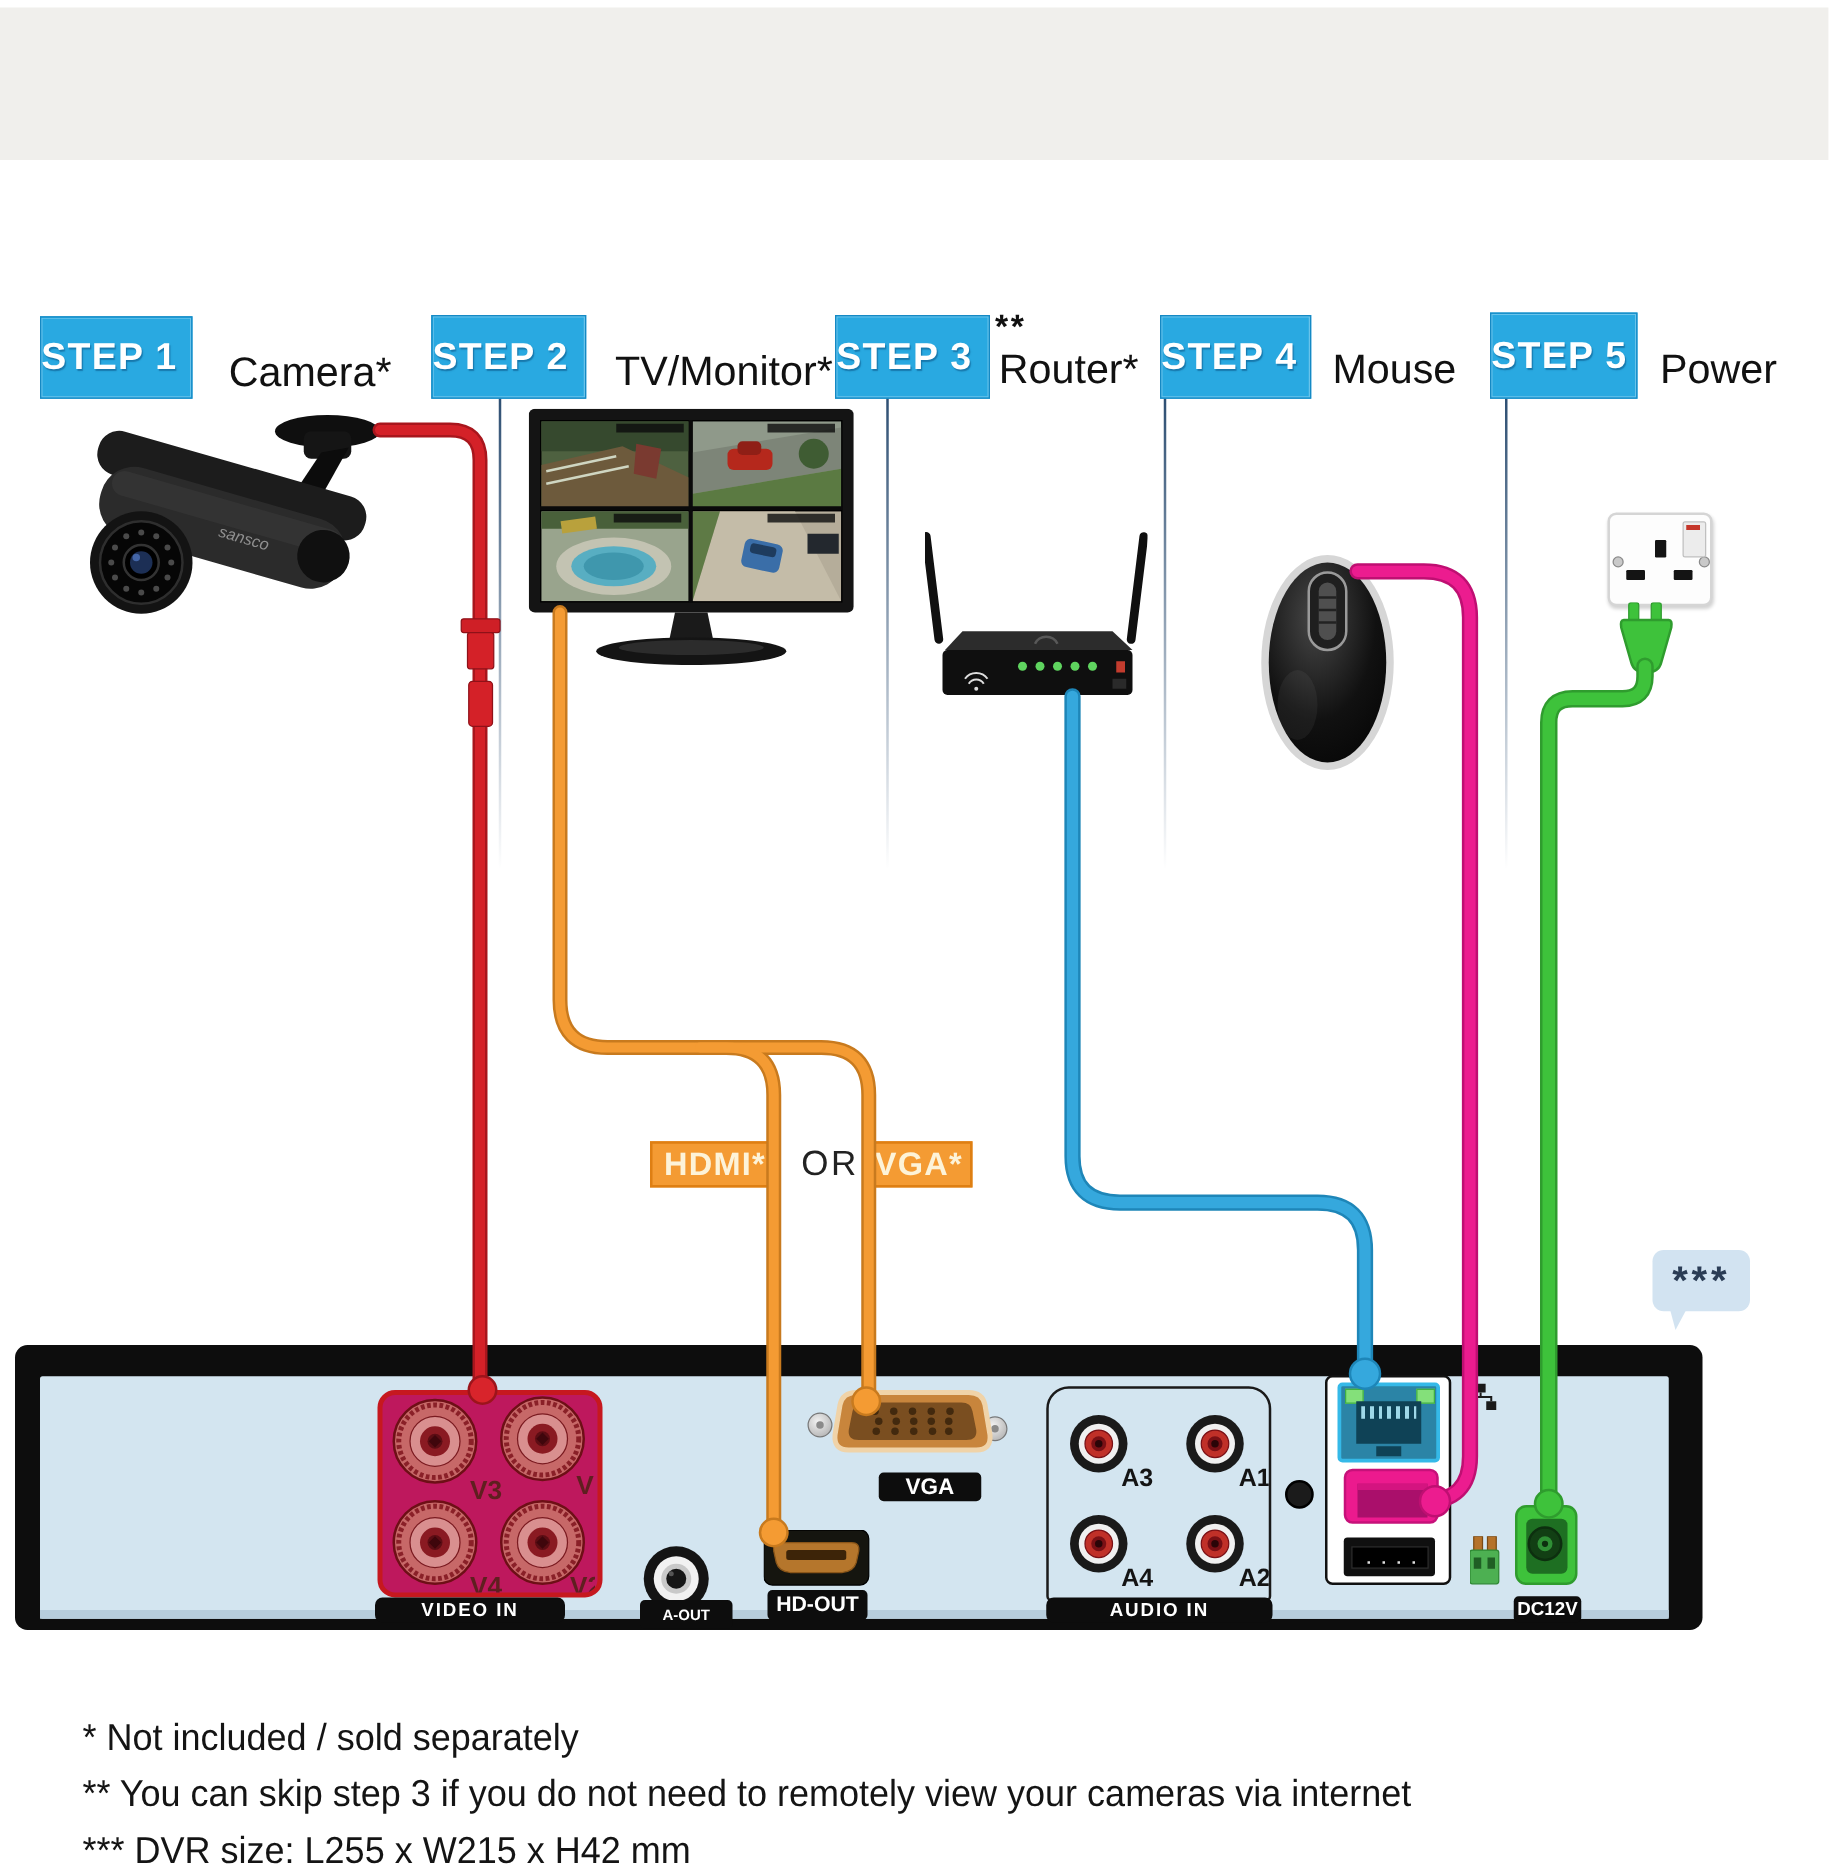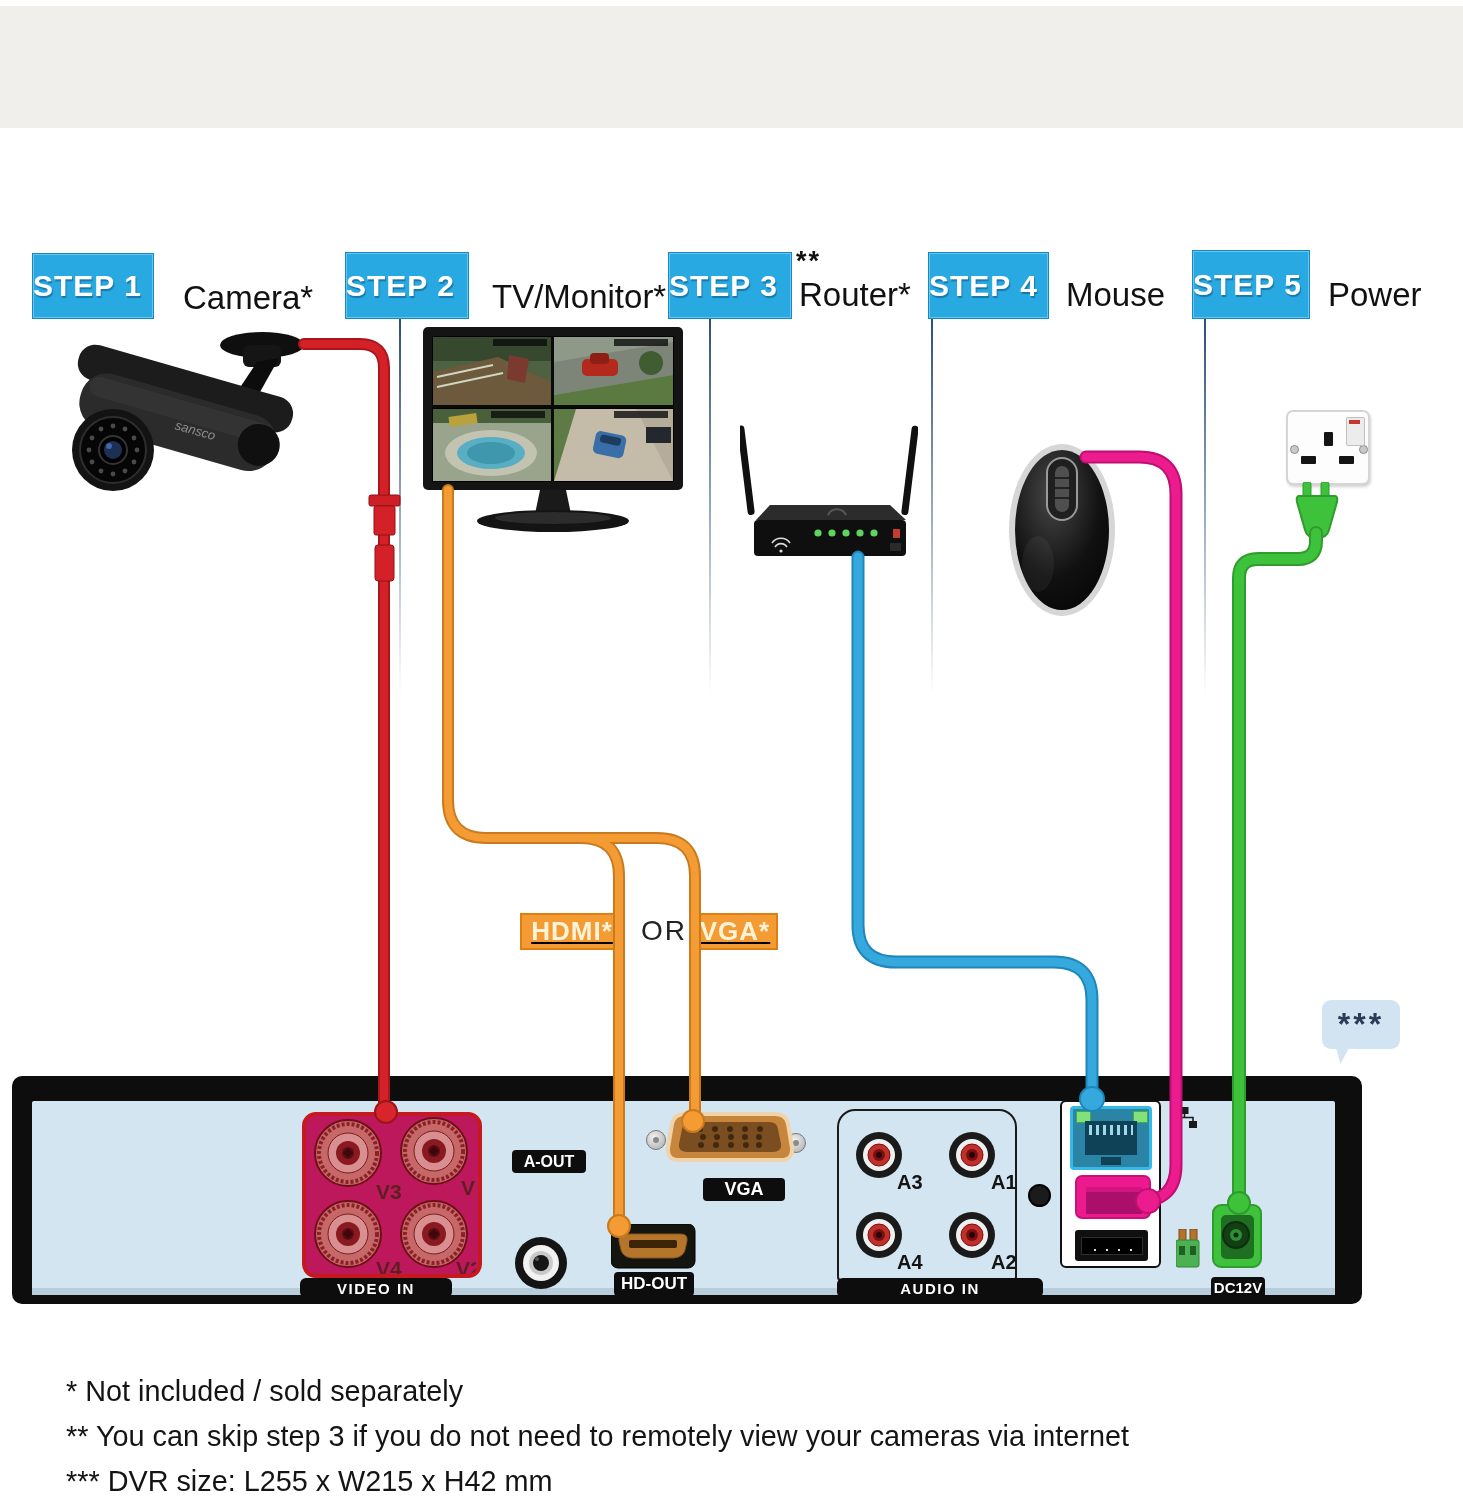--- a/index.html
+++ b/index.html
@@ -10,21 +10,21 @@
   .title-text{left:114px;top:34px;font-size:60px;font-weight:bold;color:#161616;
               letter-spacing:2px;transform:scaleX(1.02);transform-origin:left;white-space:nowrap;}
   .step-box{background:#29a9e1;border:1px solid #1589c4;display:flex;align-items:center;
             z-index:20;box-shadow:0 0 0 1px rgba(255,255,255,.3) inset;}
   .step-box span{color:#fff;font-weight:bold;font-size:30px;letter-spacing:1px;
                  text-shadow:1px 2px 1px rgba(10,80,130,.55);}
   .dev-name{font-size:33px;color:#111;z-index:20;white-space:nowrap;}
   .sup-note{font-size:27px;font-weight:bold;color:#111;z-index:21;letter-spacing:2px;}
   .step-line{width:2px;background:linear-gradient(to bottom,#2d4e72 0%,rgba(45,78,114,0) 88%);z-index:5;}
   .cable-label{display:flex;align-items:center;justify-content:center;background:#f49b33;
-               border:2px solid #de7f13;z-index:12;text-decoration:underline;}
+               border:2px solid #de7f13;z-index:12;}
   .cable-label span{color:#fdf3d8;font-weight:bold;font-size:26px;letter-spacing:1px;}
   .or-text{font-size:28px;color:#222;z-index:12;letter-spacing:2px;}
   .dvr-body{left:12px;top:1076px;width:1350px;height:228px;background:#0d0d0d;border-radius:10px;z-index:28;}
   .dvr-face{position:absolute;left:20px;top:25px;width:1303px;height:194px;background:#d3e5f0;border-radius:2px;}
   .dvr-strip{position:absolute;left:20px;top:212px;width:1303px;height:7px;background:#b7cddc;}
   .port{z-index:30;}
   .pill{background:#0d0d0d;color:#fff;display:flex;align-items:center;justify-content:center;
         font-weight:bold;z-index:31;}
   .video-zone{left:302px;top:1112px;width:180px;height:166px;background:#be185d;
               border:4px solid #c6181f;border-radius:14px;z-index:30;box-sizing:border-box;overflow:hidden;}
@@ -293,21 +293,21 @@
         <polygon points="0,-5 5,0 0,5 -5,0" fill="#3f060c"></polygon>
       </g>
       <text x="70" y="83" font-size="21" font-weight="bold" fill="#5f1f1f">V3</text>
       <text x="155" y="79" font-size="21" font-weight="bold" fill="#5f1f1f">V</text>
       <text x="70" y="160" font-size="21" font-weight="bold" fill="#5f1f1f">V4</text>
       <text x="150" y="160" font-size="21" font-weight="bold" fill="#5f1f1f">V2</text>
     </svg>
   </div>
   <div class="abs pill" style="left:300px;top:1278px;width:152px;height:20px;border-radius:6px;font-size:15px;letter-spacing:1.5px">VIDEO IN</div>
 
-  <div class="abs pill" style="left:512px;top:1150px;width:74px;height:23px;border-radius:4px;font-size:16px">A-OUT</div>
+  <div class="abs pill" style="left:512px;top:1280px;width:74px;height:23px;border-radius:4px;font-size:12px">A-OUT</div>
   <svg class="abs port" style="left:514px;top:1235px" width="56" height="56" viewBox="0 0 56 56">
     <circle cx="27" cy="28" r="26" fill="#141414"></circle>
     <circle cx="27" cy="28" r="18" fill="#f2f2f2"></circle>
     <circle cx="27" cy="28" r="12" fill="#c9c9c9"></circle>
     <circle cx="27" cy="28" r="8" fill="#161616"></circle>
     <circle cx="23" cy="24" r="2" fill="#555"></circle>
   </svg>
 
   <div class="abs screw-sm" style="left:646px;top:1130px"></div>
   <div class="abs screw-sm" style="left:786px;top:1133px"></div>
@@ -369,21 +369,21 @@
         <circle r="16" fill="#f0f0f0"></circle>
         <circle r="11" fill="#c03028" stroke="#7a1015"></circle>
         <circle r="6" fill="#7a1015"></circle>
         <circle r="3" fill="#2a0508"></circle>
     </g>
     <text x="57" y="74" font-size="20" font-weight="bold" fill="#141414">A3</text>
     <text x="151" y="74" font-size="20" font-weight="bold" fill="#141414">A1</text>
     <text x="57" y="154" font-size="20" font-weight="bold" fill="#141414">A4</text>
     <text x="151" y="154" font-size="20" font-weight="bold" fill="#141414">A2</text>
   </svg>
-  <div class="abs pill" style="left:837px;top:1278px;width:206px;height:20px;border-radius:6px;font-size:15px;letter-spacing:1.5px">AUDIO IN</div>
+  <div class="abs pill" style="left:837px;top:1278px;width:181px;height:20px;border-radius:6px;font-size:15px;letter-spacing:1.5px">AUDIO IN</div>
 
   <div class="abs screw-bk" style="left:1028px;top:1184px"></div>
 
   <div class="abs usb-panel"></div>
   <div class="abs eth-port">
     <div class="eth-led" style="left:3px;top:2px"></div>
     <div class="eth-led" style="left:60px;top:2px"></div>
     <div class="eth-center">
         <div class="eth-pins"></div>
       </div>

